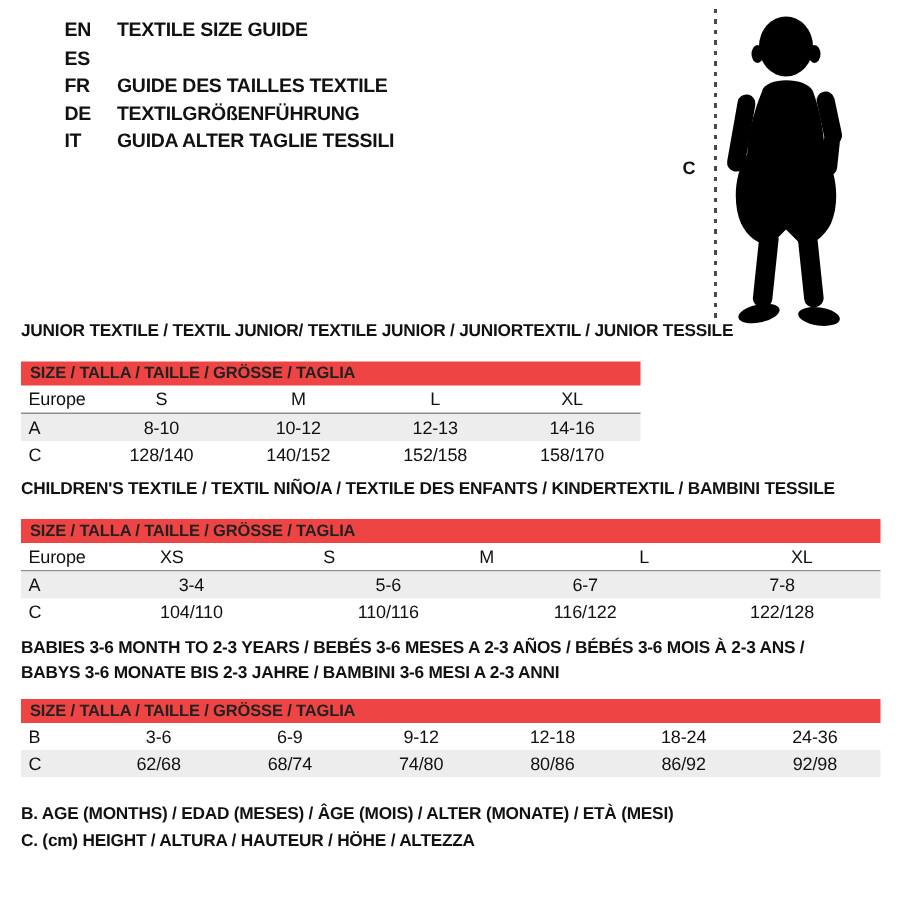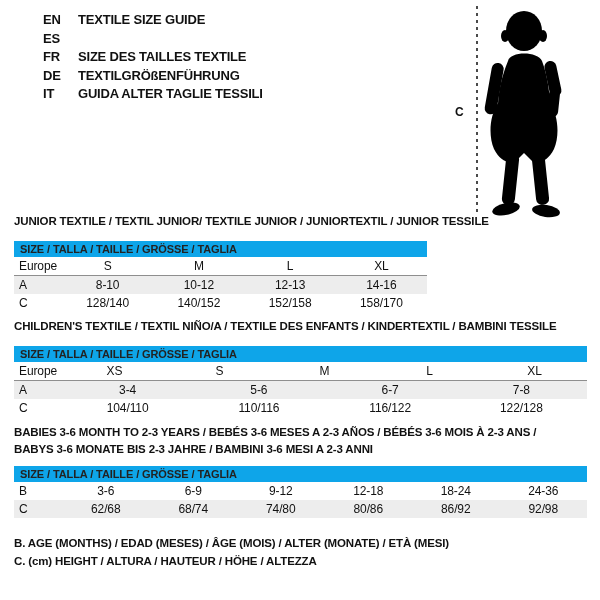--- a/index.html
+++ b/index.html
@@ -17,21 +17,21 @@
     position:absolute;left:476px;top:6px;width:2px;height:206px;
     background:repeating-linear-gradient(to bottom,#4a4a4a 0 3px,transparent 3px 7px);
   }
   .measure-label{position:absolute;left:455px;top:105px;font-size:12px;font-weight:700;}
   .baby-figure{position:absolute;left:482px;top:3px;width:118px;height:222px;}
   
   .section-title{position:absolute;left:14px;font-size:11.5px;font-weight:700;letter-spacing:-0.15px;white-space:nowrap;}
   .two-line{line-height:17px;white-space:normal;}
   
   .size-table{position:absolute;left:14px;display:flex;flex-direction:column;}
-  .bar{height:16px;background:#0ea5e9;display:flex;align-items:center;padding-left:6px;
+  .bar{height:16px;background:#ef4444;display:flex;align-items:center;padding-left:6px;
        font-size:11px;font-weight:700;color:#222;letter-spacing:-0.1px;box-sizing:border-box;}
   .trow{display:flex;height:18px;align-items:center;font-size:12px;letter-spacing:-0.1px;}
   .trow .lbl{width:48px;padding-left:5px;box-sizing:border-box;text-align:left;}
   .trow .cell{flex:1;text-align:center;}
   .europe{border-bottom:1px solid #8e8e8e;}
   .shaded{background:#ededed;}
   
   .footnotes{position:absolute;left:14px;top:534px;}
   .footnote{height:18.2px;font-size:11.5px;font-weight:700;letter-spacing:-0.15px;display:flex;align-items:center;}
 </style>
@@ -41,21 +41,21 @@
 <div class="lang-list">
   <div class="lang-row">
     <span class="lang-code">EN</span>
     <span>TEXTILE SIZE GUIDE</span>
   </div>
   <div class="lang-row">
     <span class="lang-code">ES</span>
   </div>
   <div class="lang-row">
     <span class="lang-code">FR</span>
-    <span>SIZE DES TAILLES TEXTILE</span>
+    <span>GUIDE DES TAILLES TEXTILE</span>
   </div>
   <div class="lang-row">
     <span class="lang-code">DE</span>
     <span>TEXTILGRÖßENFÜHRUNG</span>
   </div>
   <div class="lang-row">
     <span class="lang-code">IT</span>
     <span>GUIDA ALTER TAGLIE TESSILI</span>
   </div>
 </div>

